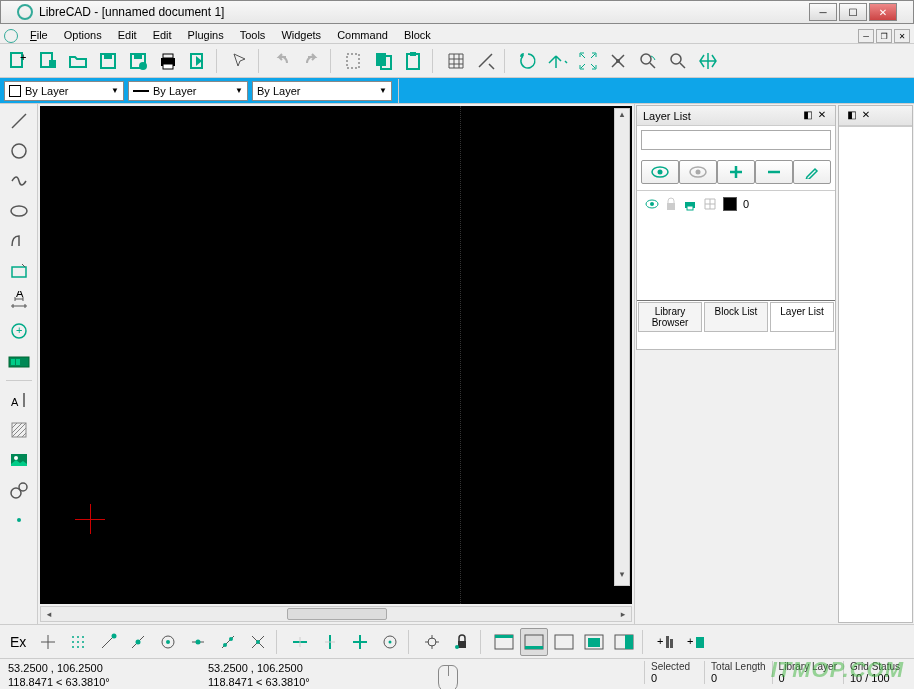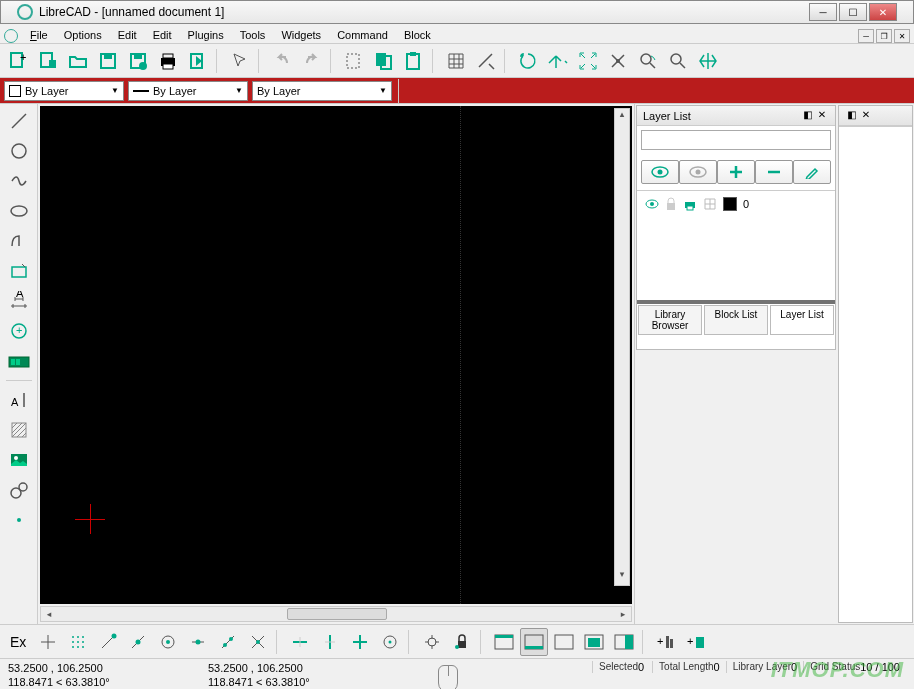--- a/index.html
+++ b/index.html
@@ -15,21 +15,21 @@
 .menubar { height: 20px; background: #f0f0f0; display: flex; align-items: flex-end; padding: 0 4px; border-bottom: 1px solid #ccc; }
 .menuitem { padding: 2px 8px; cursor: pointer; }
 .menuitem .ul { text-decoration: underline; }
 .mdi-controls { margin-left: auto; display: flex; gap: 2px; }
 .mdi-btn { width: 16px; height: 14px; border: 1px solid #aaa; background: #eee; font-size: 8px; display: flex; align-items: center; justify-content: center; }
 
 .toolbar { height: 34px; background: #f0f0f0; display: flex; align-items: center; padding: 2px 4px; gap: 2px; border-bottom: 1px solid #ccc; }
 .tbtn { width: 28px; height: 28px; border: 1px solid transparent; display: flex; align-items: center; justify-content: center; border-radius: 2px; }
 .tsep { width: 6px; height: 24px; border-left: 1px solid #ccc; margin: 0 2px; }
 
-.propsbar { height: 26px; background: #b91c1c; display: flex; align-items: center; padding: 2px 4px; gap: 4px; border-bottom: 1px solid #ccc; }
+.propsbar { height: 26px; background: #0ea5e9; display: flex; align-items: center; padding: 2px 4px; gap: 4px; border-bottom: 1px solid #ccc; }
 .combo { height: 20px; border: 1px solid #888; background: #fff; display: flex; align-items: center; padding: 0 4px; gap: 4px; }
 .combo .arrow { margin-left: auto; font-size: 8px; }
 
 .mainrow { display: flex; height: 520px; }
 .lefttools { width: 38px; background: #f0f0f0; display: flex; flex-direction: column; align-items: center; padding: 4px 0; gap: 4px; border-right: 1px solid #ccc; }
 .ltool { width: 28px; height: 26px; display: flex; align-items: center; justify-content: center; }
 .lsep { width: 26px; border-top: 1px solid #ccc; margin: 2px 0; }
 
 .canvaswrap { flex: 1; display: flex; flex-direction: column; background: #f0f0f0; position: relative; }
 .canvas { flex: 1; background: #000; position: relative; margin: 2px; }
@@ -50,38 +50,38 @@
 .panelhdr { height: 20px; background: linear-gradient(#f4f4f4,#e4e4e4); display: flex; align-items: center; padding: 0 6px; border-bottom: 1px solid #ccc; }
 .panelhdr .pt { flex: 1; }
 .panelctl { width: 14px; height: 14px; font-size: 10px; text-align: center; }
 .layerfilter { padding: 4px; }
 .layerfilter input { width: 100%; height: 20px; border: 1px solid #aaa; padding: 0 4px; }
 .layerbtns { display: flex; justify-content: space-around; padding: 6px 4px; }
 .lbtn { width: 38px; height: 24px; border: 1px solid #999; background: linear-gradient(#fff,#eee); display:flex; align-items:center; justify-content:center; border-radius:2px; }
 .layerlist { border-top: 1px solid #ccc; padding: 4px; height: 110px; }
 .layerrow { display: flex; align-items: center; gap: 6px; padding: 2px 4px; }
 .layerrow .sw { width: 14px; height: 14px; background: #000; border:1px solid #555; }
-.paneltabs { display: flex; border-top: 4px solid #737373; }
+.paneltabs { display: flex; border-top: 1px solid #737373; }
 .ptab { flex: 1; padding: 3px 4px; border: 1px solid #bbb; margin: 1px; text-align: center; background: #f4f4f4; font-size: 10px; }
 .ptab.active { background: #fff; }
 .cmdout { flex: 1; border-top: 1px solid #ccc; background: #fff; }
 .cmdline { display: flex; align-items: center; padding: 2px 4px; border-top: 1px solid #ccc; }
 .cmdline input { flex: 1; border: 1px solid #aaa; height: 18px; padding: 0 4px; margin-left: 4px; }
 
 .bottombar1 { height: 34px; background: #f0f0f0; display: flex; align-items: center; padding: 2px 4px; gap: 2px; border-top: 1px solid #ccc; }
 .exlabel { font-size: 14px; padding: 0 6px; }
 
 .statusbar { height: 44px; background: #f0f0f0; display: flex; padding: 2px 8px; border-top: 1px solid #ccc; align-items: flex-start; }
 .statcol { display: flex; flex-direction: column; line-height: 14px; }
 .statcol.c1 { width: 200px; }
 .statcol.c2 { width: 230px; }
 .mouseicon { width: 20px; height: 28px; border: 1px solid #888; border-radius: 6px 6px 10px 10px; margin-top: 4px; position: relative; }
 .mouseicon::before { content:''; position:absolute; left:50%; top:0; width:1px; height:10px; background:#888; }
 .statusfields { margin-left: auto; display: flex; gap: 0; }
-.sf { display: flex; flex-direction: row; border-left: 1px solid #ccc; padding: 0 6px; min-width: 60px; }
+.sf { display: flex; flex-direction: column; border-left: 1px solid #ccc; padding: 0 6px; min-width: 60px; }
 .sf .lbl { color: #333; font-size: 10px; }
 .watermark { position: absolute; right: 10px; bottom: 6px; font-size: 22px; font-family: Arial; font-style: italic; font-weight: bold; color: rgba(60,180,60,0.5); letter-spacing: 1px; }
 
 svg { display: block; }
 </style>
 </head>
 <body>
 
 <div class="titlebar">
   <div class="appicon"></div>

